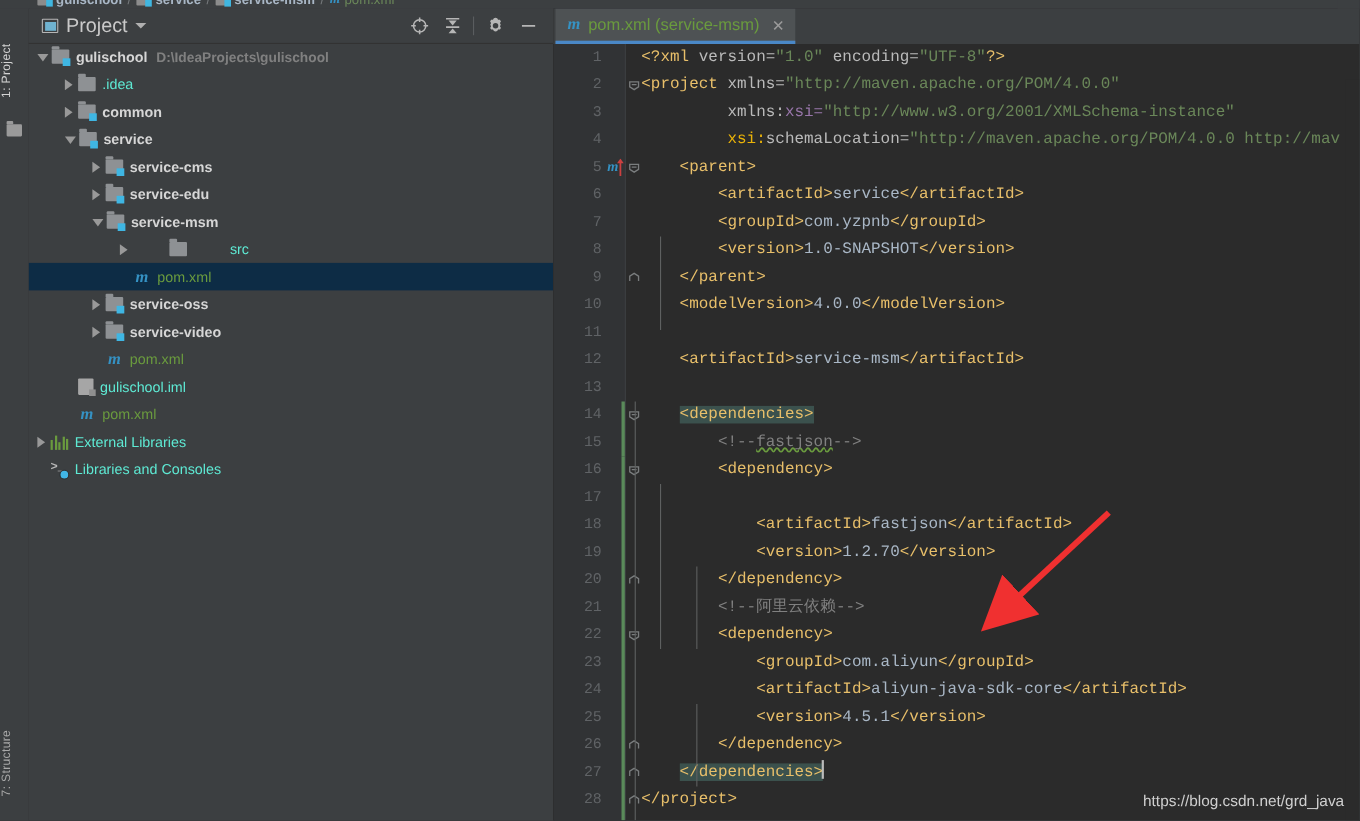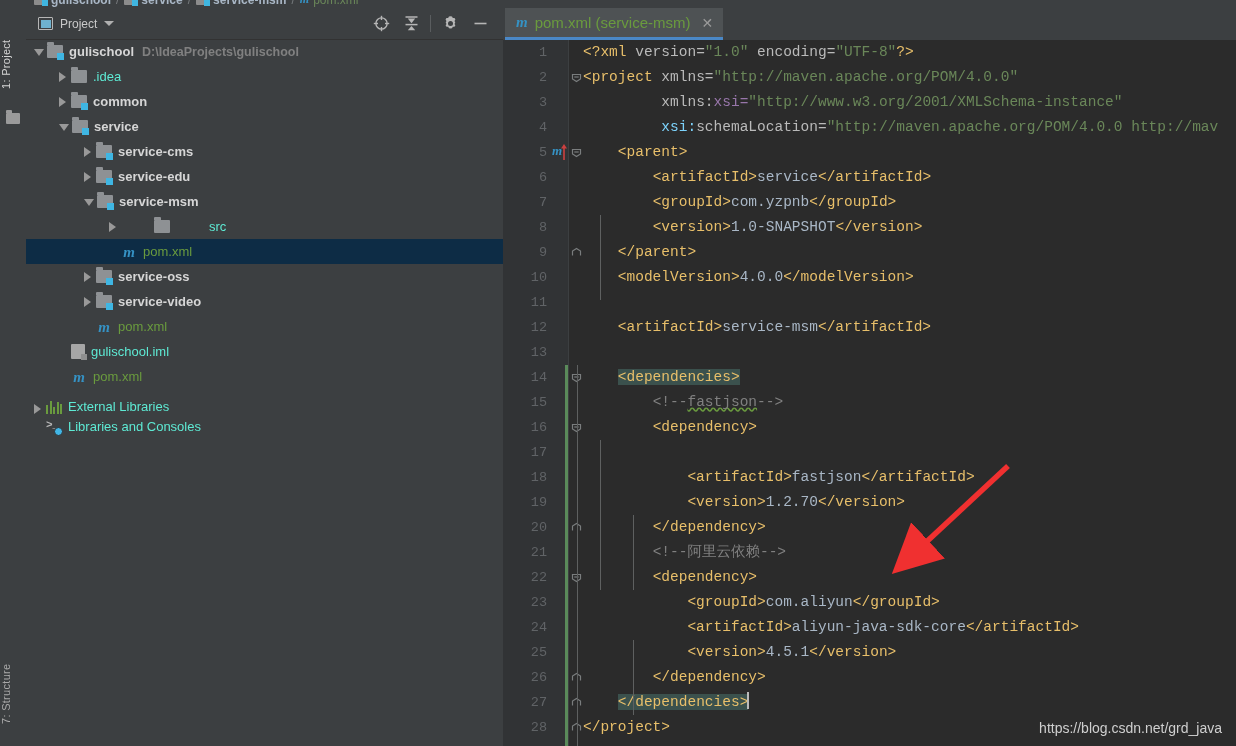--- a/index.html
+++ b/index.html
@@ -80,21 +80,21 @@
   }
   .proj-ico {
     width: 15px; height: 13px; background: #3c3f41;
     border: 1.6px solid #b6b6b6; border-radius: 1px;
     box-sizing: border-box; position: relative;
   }
   .proj-ico::after {
     content: ""; position: absolute; left: 1.5px; top: 1.5px;
     right: 1.5px; bottom: 1.5px; background: #6fb2cf;
   }
-  .panel-title { font-size: 12px; color: #c9c9c9; }
+  .panel-title { font-size: 18px; color: #c9c9c9; }
   .caret-down {
     width: 0; height: 0; border-left: 5px solid transparent;
     border-right: 5px solid transparent; border-top: 5px solid #b0b0b0;
   }
   .toolbar-icons {
     margin-left: auto; display: flex; align-items: center; gap: 0px;
     padding-right: 8px;
   }
   .tb-btn {
     width: 30px; height: 28px; display: flex;
@@ -413,21 +413,21 @@
         <div class="trow" style="padding-left: 33px;">
           <span class="arrow hidden"></span>
           <span class="ico ico-iml"></span>
           <span class="tlabel">gulischool.iml</span>
         </div>
         <div class="trow" style="padding-left: 33px;">
           <span class="arrow hidden"></span>
           <span class="ico ico-maven">m</span>
           <span class="tlabel green">pom.xml</span>
         </div>
-        <div class="trow" style="padding-left: 8px; align-items: flex-end;">
+        <div class="trow" style="padding-left: 8px;">
           <span class="arrow "></span>
           <span class="ico ico-lib">
             <i style="height: 9px;"></i>
             <i style="height: 13px;"></i>
             <i style="height: 7px;"></i>
             <i style="height: 12px;"></i>
             <i style="height: 10px;"></i>
           </span>
           <span class="tlabel">External Libraries</span>
         </div>
@@ -454,21 +454,21 @@
 
       <div class="vcs-bar" style="top:325px;height:50px;"></div>
       <div class="vcs-bar" style="top:375px;height:350px;"></div>
       <div class="lines" id="lines">
           <div class="ln"><span class="num">1</span><span class="txt"><span class="tag">&lt;?xml</span> <span class="attrn">version=</span><span class="val">"1.0"</span> <span class="attrn">encoding=</span><span class="val">"UTF-8"</span><span class="tag">?&gt;</span></span></div>
           <div class="ln"><span class="num">2</span><span class="fold"><svg width="11" height="11" viewBox="0 0 11 11">
                 <path d="M1.5 2.5 L1.5 7 L5.5 9.5 L9.5 7 L9.5 2.5 Z" fill="none" stroke="#7a7d7e" stroke-width="1.2"></path>
                 <line x1="3.3" y1="5" x2="7.7" y2="5" stroke="#7a7d7e" stroke-width="1.2"></line>
               </svg></span><span class="txt"><span class="tag">&lt;project</span> <span class="attrn">xmlns=</span><span class="val">"http://maven.apache.org/POM/4.0.0"</span></span></div>
           <div class="ln"><span class="num">3</span><span class="txt">         <span class="attrn">xmlns:</span><span style="color:#9876aa">xsi=</span><span class="val">"http://www.w3.org/2001/XMLSchema-instance"</span></span></div>
-          <div class="ln"><span class="num">4</span><span class="txt">         <span style="color:#7dd3fc">xsi:</span><span class="attrn">schemaLocation=</span><span class="val">"http://maven.apache.org/POM/4.0.0 http://mav</span></span></div>
+          <div class="ln"><span class="num">4</span><span class="txt">         <span style="color:#eab308">xsi:</span><span class="attrn">schemaLocation=</span><span class="val">"http://maven.apache.org/POM/4.0.0 http://mav</span></span></div>
           <div class="ln"><span class="num">5</span><span class="maven-gutter"><span class="mm">m</span><svg width="16" height="17" style="position:absolute;left:8px;top:0">
                 <line x1="4" y1="16" x2="4" y2="3" stroke="#cc4040" stroke-width="1.6"></line>
                 <polygon points="4,0 1,4.5 7,4.5" fill="#cc4040"></polygon>
               </svg></span><span class="fold"><svg width="11" height="11" viewBox="0 0 11 11">
                 <path d="M1.5 2.5 L1.5 7 L5.5 9.5 L9.5 7 L9.5 2.5 Z" fill="none" stroke="#7a7d7e" stroke-width="1.2"></path>
                 <line x1="3.3" y1="5" x2="7.7" y2="5" stroke="#7a7d7e" stroke-width="1.2"></line>
               </svg></span><span class="txt">    <span class="tag">&lt;parent&gt;</span></span></div>
           <div class="ln"><span class="num">6</span><span class="txt">        <span class="tag">&lt;artifactId&gt;</span><span class="txtc">service</span><span class="tag">&lt;/artifactId&gt;</span></span></div>
           <div class="ln"><span class="num">7</span><span class="txt">        <span class="tag">&lt;groupId&gt;</span><span class="txtc">com.yzpnb</span><span class="tag">&lt;/groupId&gt;</span></span></div>
           <div class="ln"><span class="num">8</span><span class="txt">        <span class="tag">&lt;version&gt;</span><span class="txtc">1.0-SNAPSHOT</span><span class="tag">&lt;/version&gt;</span></span></div>

